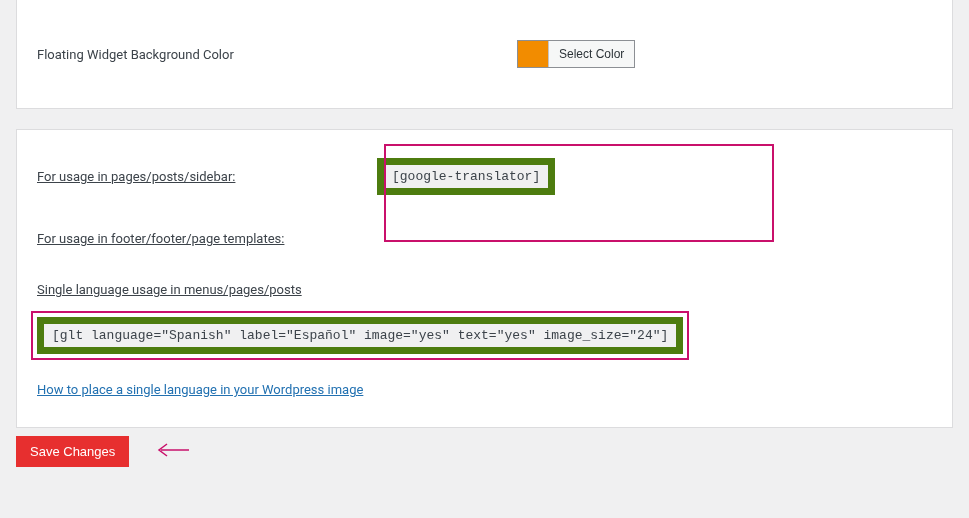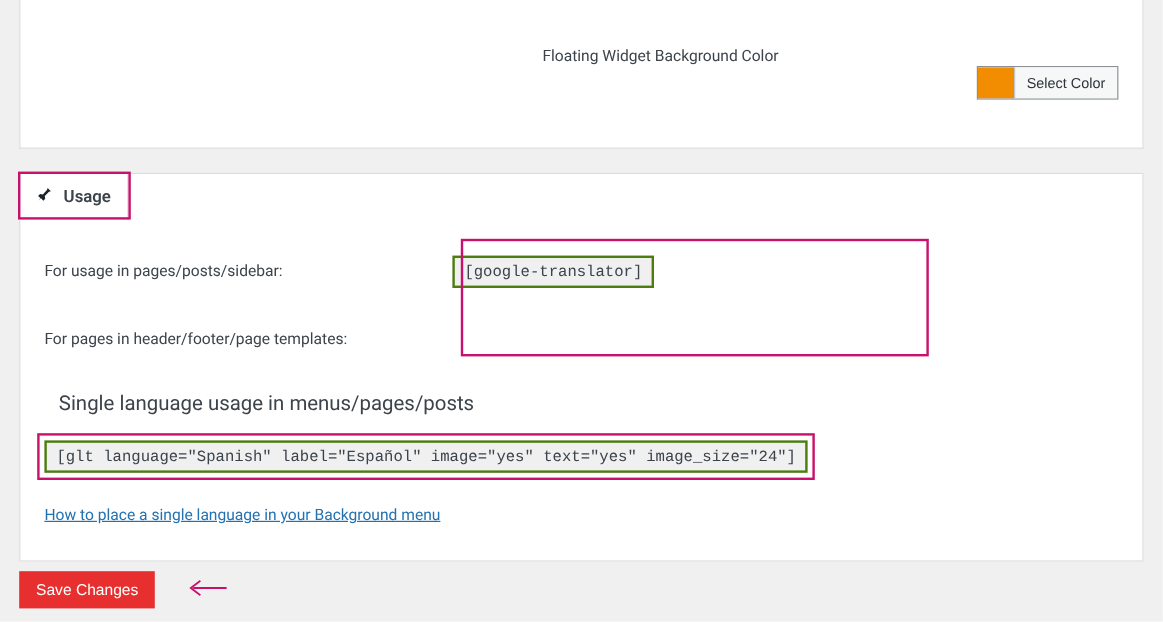--- a/index.html
+++ b/index.html
@@ -21,23 +21,22 @@
       border: 1px solid #dcdcde;
       margin: 0 16px;
     }
     .panel-top {
       margin-top: 0;
       border-top: none;
       padding: 20px;
     }
     .setting-row {
       display: flex;
-      align-items: flex-end;
+      align-items: center;
       padding: 20px 0;
-      flex-direction: column;
     }
     .setting-label {
       width: 480px;
       font-size: 13px;
       color: #3c434a;
     }
     .color-picker {
       display: flex;
       align-items: stretch;
       border: 1px solid #8c8f94;
@@ -85,46 +84,46 @@
       top: -2px;
       left: -2px;
       pointer-events: none;
     }
     .tab-wrapper {
       position: relative;
       display: inline-block;
     }
     .usage-body {
       padding: 10px 20px 0 20px;
+      text-decoration: underline;
     }
     .usage-row {
       display: flex;
       align-items: center;
       padding: 18px 0;
     }
     .usage-label {
       width: 330px;
       font-size: 13px;
     }
     .code-box {
       font-family: Consolas, Monaco, "Courier New", monospace;
       background: #f0f0f1;
-      border: 2px solid #4d7c0f;
+      border: 7px solid #4d7c0f;
       padding: 4px 8px;
       font-size: 13px;
       color: #3c434a;
       display: inline-block;
     }
     .highlight-group {
       position: relative;
     }
     .single-lang-label {
       padding: 18px 0 10px 0;
-      font-size: 17px;
-      margin-left: 12px;
+      font-size: 13px;
     }
     .code-wide {
       margin-top: 10px;
     }
     .help-link {
       color: #2271b1;
       text-decoration: underline;
       display: inline-block;
       margin-top: 28px;
       font-size: 13px;
@@ -154,58 +153,47 @@
   <div class="setting-row">
     <div class="setting-label">Floating Widget Background Color</div>
     <div class="color-picker">
       <div class="color-swatch" style="background:#f28c00"></div>
       <button class="color-select-btn">Select Color</button>
     </div>
   </div>
 </div>
 
 <div class="panel panel-usage">
-  <div class="tab-wrapper">
-    <div class="tab-header">
-      <span class="pin-icon">
-        <svg width="14" height="14" viewBox="0 0 16 16" fill="#1d2327">
-            <path d="M10.5 1.5l4 4-2 .5-4.5 4.5.5 3-2 2-2.5-2.5L1 16l2.5-3 -2.5-2.5 2-2 3 .5L10.5 4l.5-2z" transform="scale(0.9)"></path>
-          </svg>
-      </span>
-      <span>Usage</span>
-    </div>
-    <div class="tab-outline" style="width:94px;height:40px;"></div>
-  </div>
 
   <div class="usage-body">
 
     <div class="highlight-group">
       <div style="position:absolute; left:347px; top:4px; width:390px; height:98px; border:2px solid #c9106b; pointer-events:none;"></div>
 
       <div class="usage-row">
         <div class="usage-label">For usage in pages/posts/sidebar:</div>
         <div style="padding-left:10px;">
           <span class="code-box">[google-translator]</span>
         </div>
       </div>
 
       <div class="usage-row">
-        <div class="usage-label">For pages in header/footer/page templates:</div>
+        <div class="usage-label">For usage in footer/footer/page templates:</div>
       </div>
     </div>
 
     <div class="single-lang-label">Single language usage in menus/pages/posts</div>
 
     <div class="code-wide" style="position:relative; display:inline-block;">
       <span class="code-box">[glt language="Spanish" label="Español" image="yes" text="yes" image_size="24"]</span>
       <div style="position:absolute; left:-6px; top:-6px; right:-6px; bottom:-6px; border:2px solid #c9106b; pointer-events:none;"></div>
     </div>
 
     <div>
-      <a href="#" class="help-link">How to place a single language in your Background menu</a>
+      <a href="#" class="help-link">How to place a single language in your Wordpress image</a>
     </div>
   </div>
 </div>
 
 <div style="display:flex; align-items:center;">
   <button class="save-btn">Save Changes</button>
   <span class="arrow">
     <svg width="34" height="14" viewBox="0 0 34 14">
       <line x1="34" y1="7" x2="6" y2="7" stroke="#c9106b" stroke-width="1.5"></line>
       <polyline points="12,1 4,7 12,13" fill="none" stroke="#c9106b" stroke-width="1.5"></polyline>

